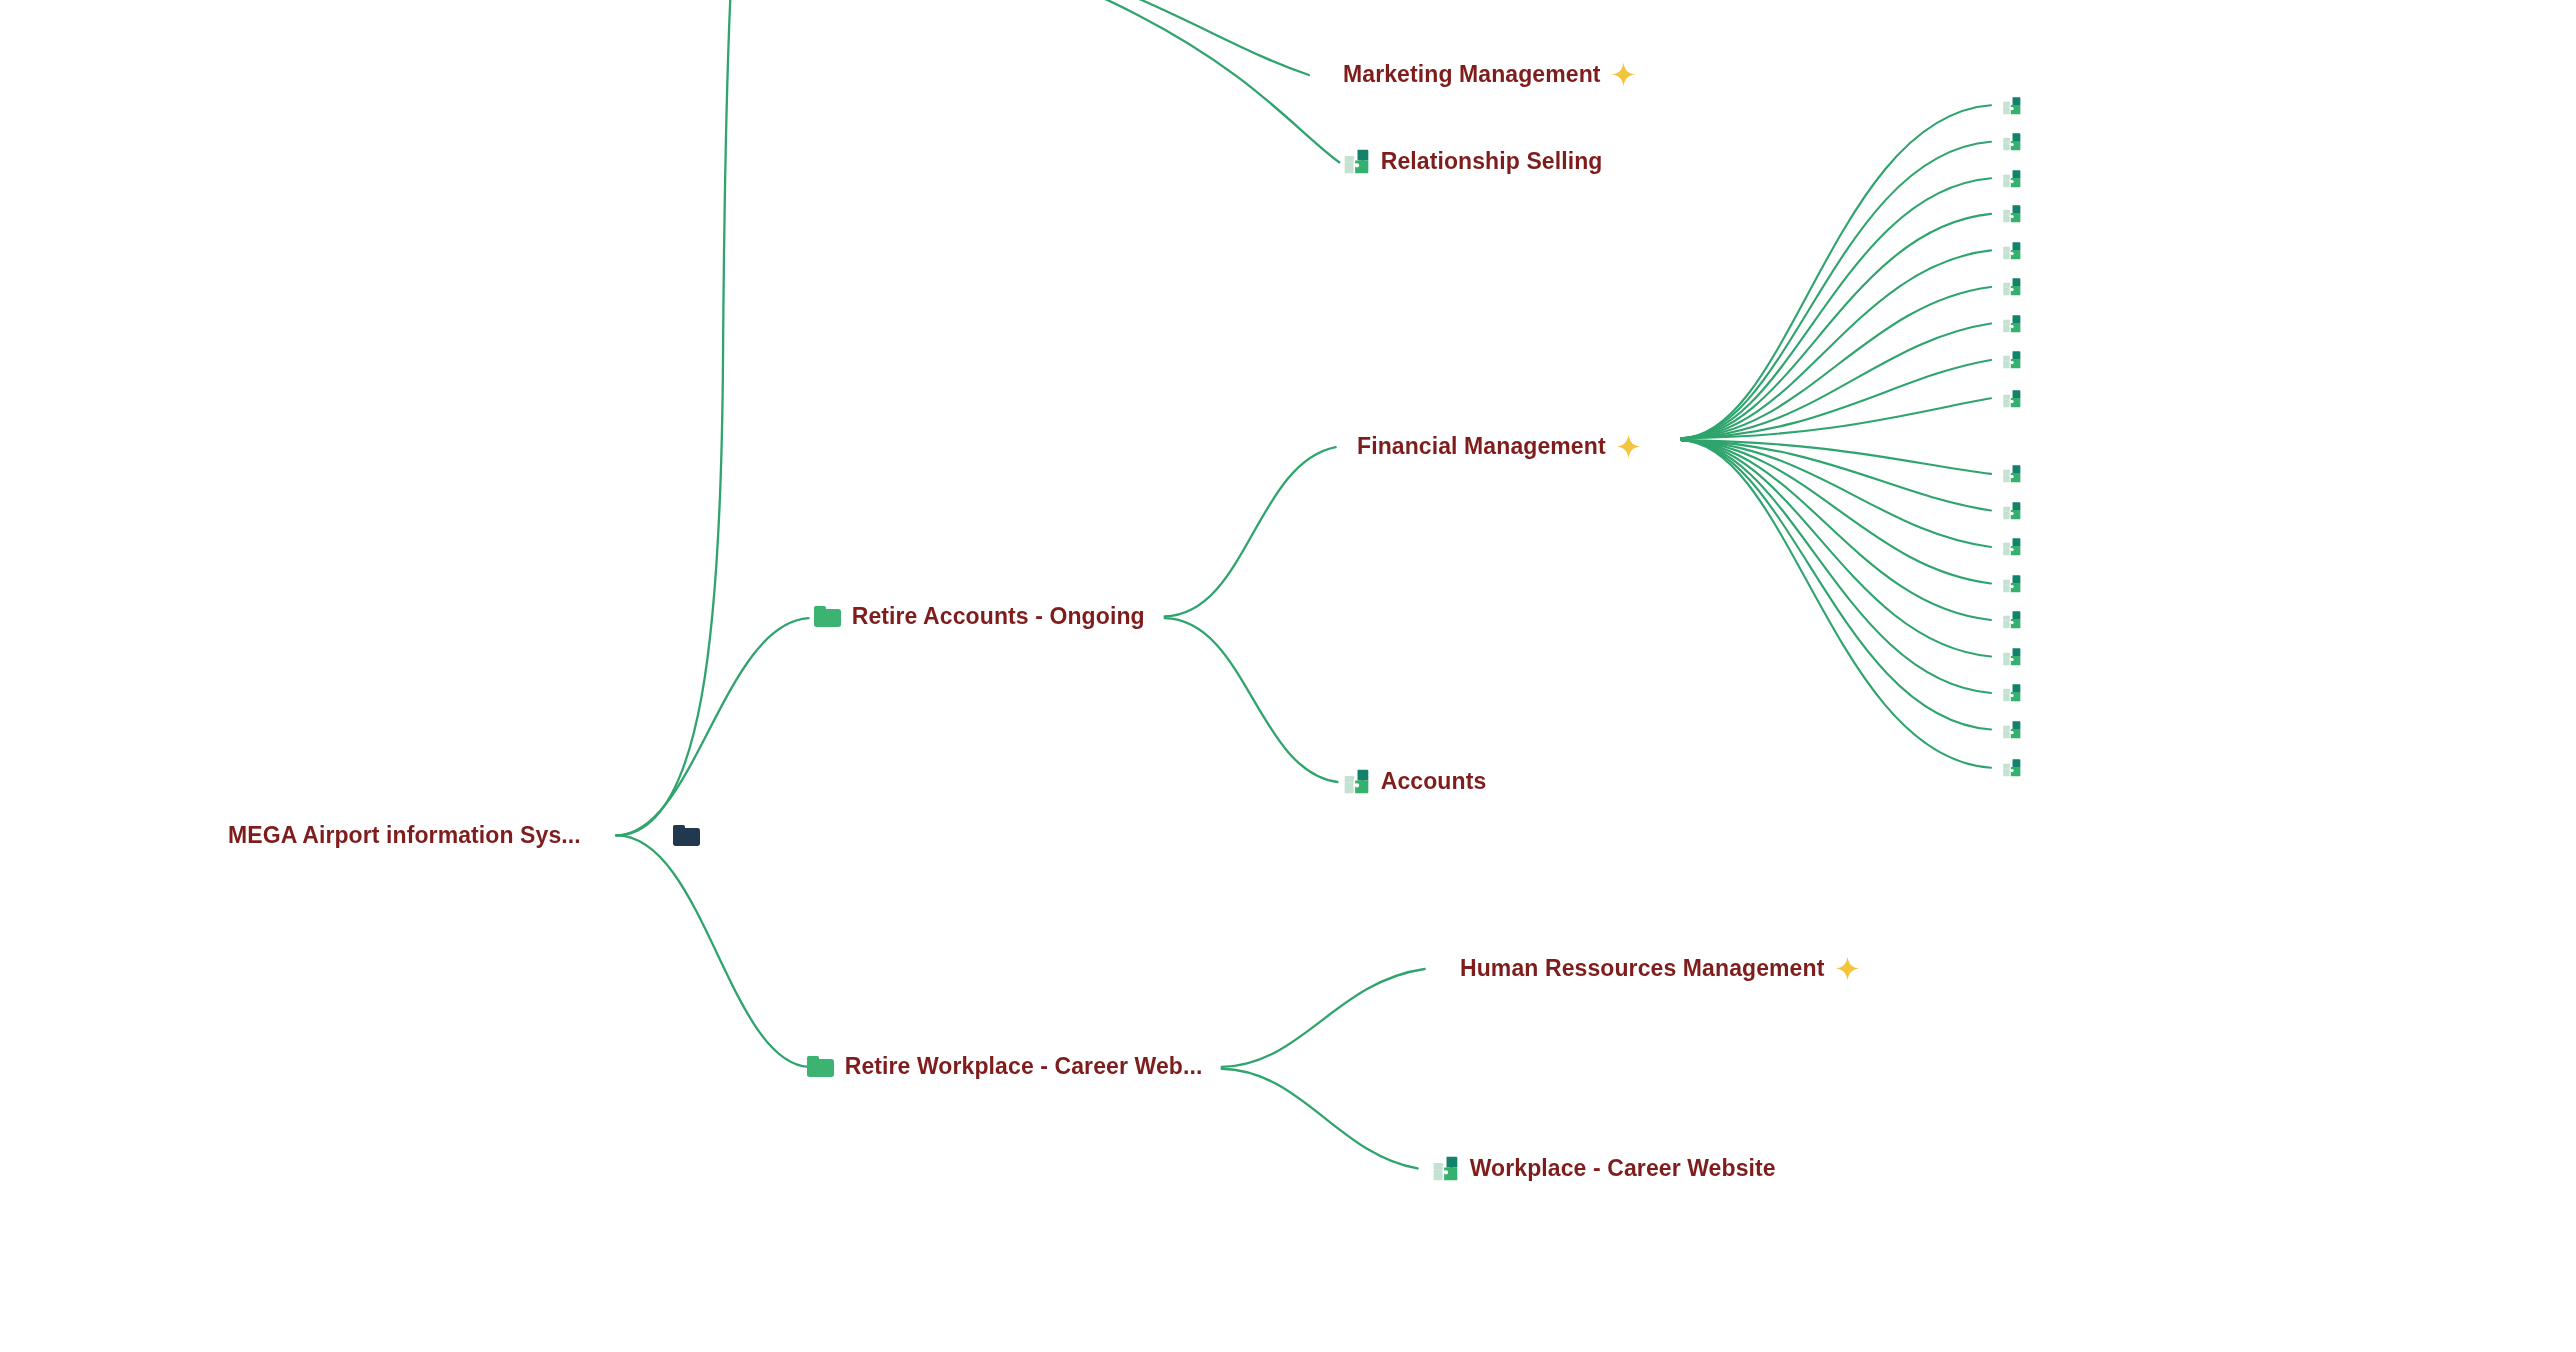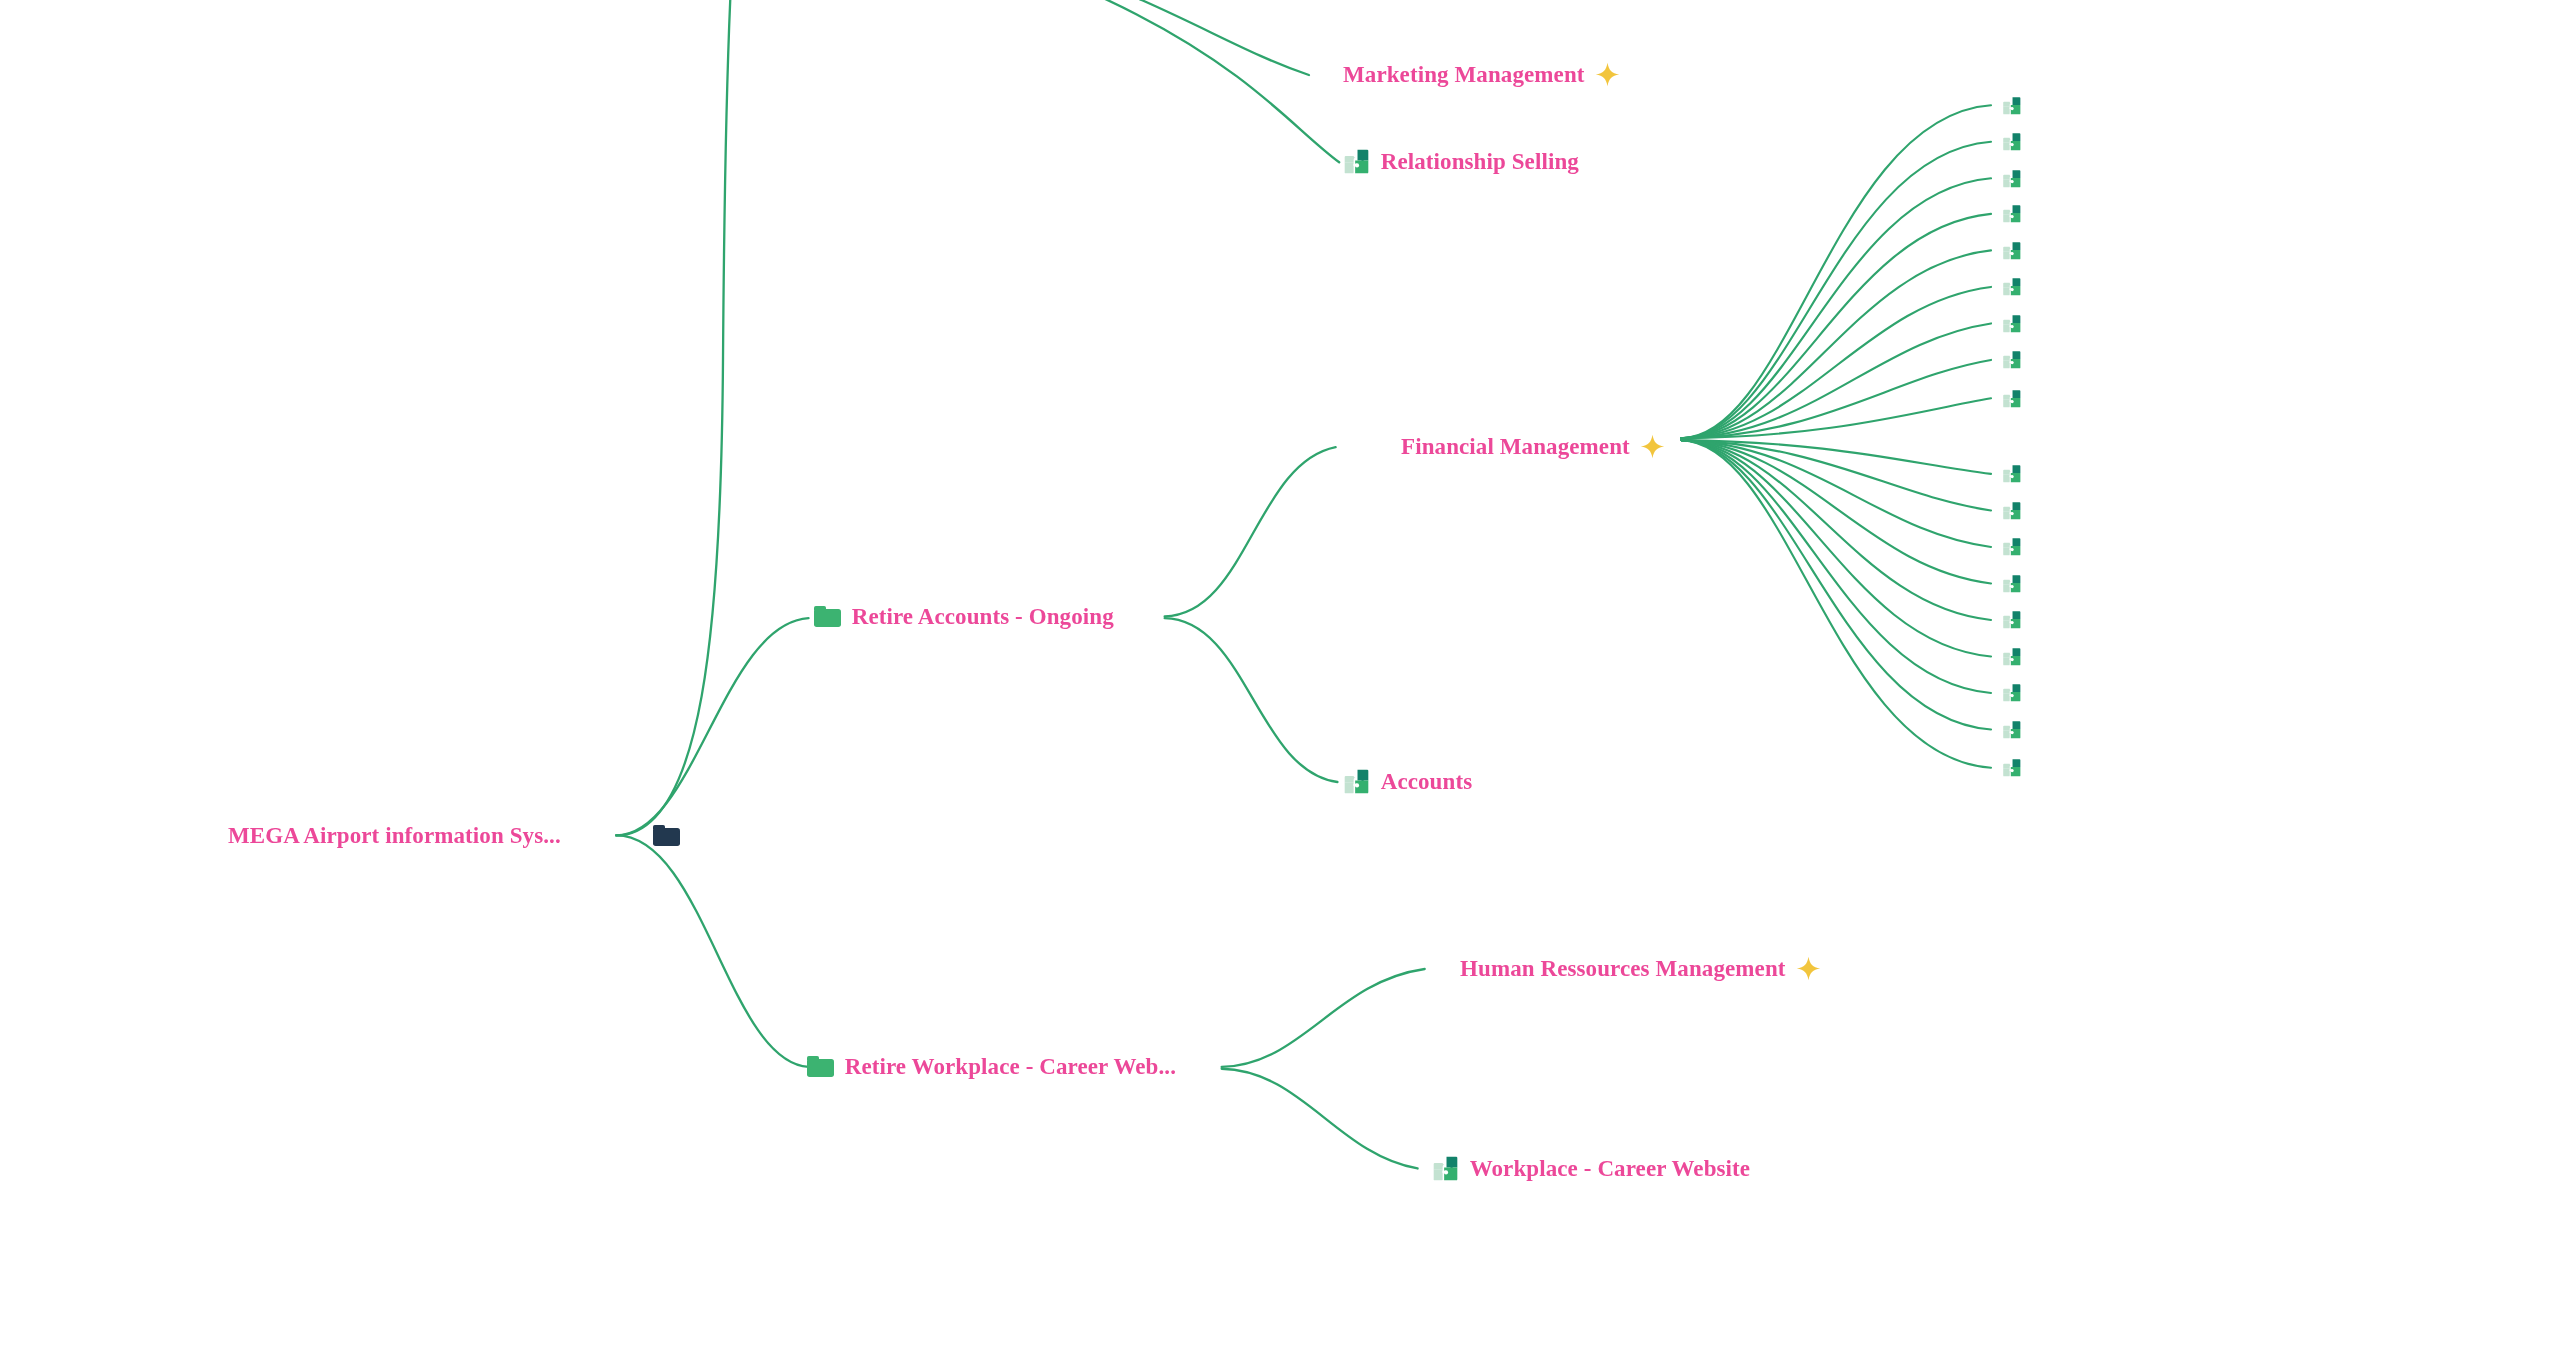--- a/index.html
+++ b/index.html
@@ -31,24 +31,23 @@
     white-space: nowrap;
   }
   
   .node.label-left { flex-direction: row; gap: 40px; }
   
   .node.label-right { flex-direction: row; }
 
   .node-label {
     font-size: 23px;
     font-weight: 700;
-    color: #ec4899;
+    color: #7f1d1d;
     letter-spacing: 0.1px;
     line-height: 1;
-    font-family: Liberation Serif, serif;
   }
 
   
   .folder-icon {
     width: 27px; height: 21.4px;
     position: relative;
     flex: none;
   }
   .folder-icon .tab {
     position: absolute;
@@ -159,21 +158,21 @@
 
   <div class="node label-right" style="left:807px; top:597px;padding-left:7px;">
     <span class="folder-icon green">
       <span class="tab"></span>
         <span class="body"></span>
     </span>
     <span class="gap-12"></span>
     <span class="node-label">Retire Accounts - Ongoing</span>
   </div>
 
-  <div class="node label-right" style="left:1357px; top:427px;margin-left:44px;">
+  <div class="node label-right" style="left:1357px; top:427px;">
     <span class="node-label">Financial Management</span>
     <span class="gap-12"></span>
     <svg class="star-icon" viewBox="0 0 32 32">
       <path d="M16 1 C17.6 10.6 21.4 14.4 31 16 C21.4 17.6 17.6 21.4 16 31 C14.4 21.4 10.6 17.6 1 16 C10.6 14.4 14.4 10.6 16 1 Z" fill="#f2c53d"></path>
     </svg>
   </div>
 
   <div class="node label-right" style="left:1343px; top:762px;">
     <svg class="puzzle-icon" viewBox="0 0 32 32">
       <path d="M17.2 2 h11.4 a1.4 1.4 0 0 1 1.4 1.4 v11.4 h-4.6 a2.2 2.2 0 0 0 -2.2 2.2 a2.2 2.2 0 0 0 -2.2 -2.2 h-3.8 Z" fill="#12826a"></path>

